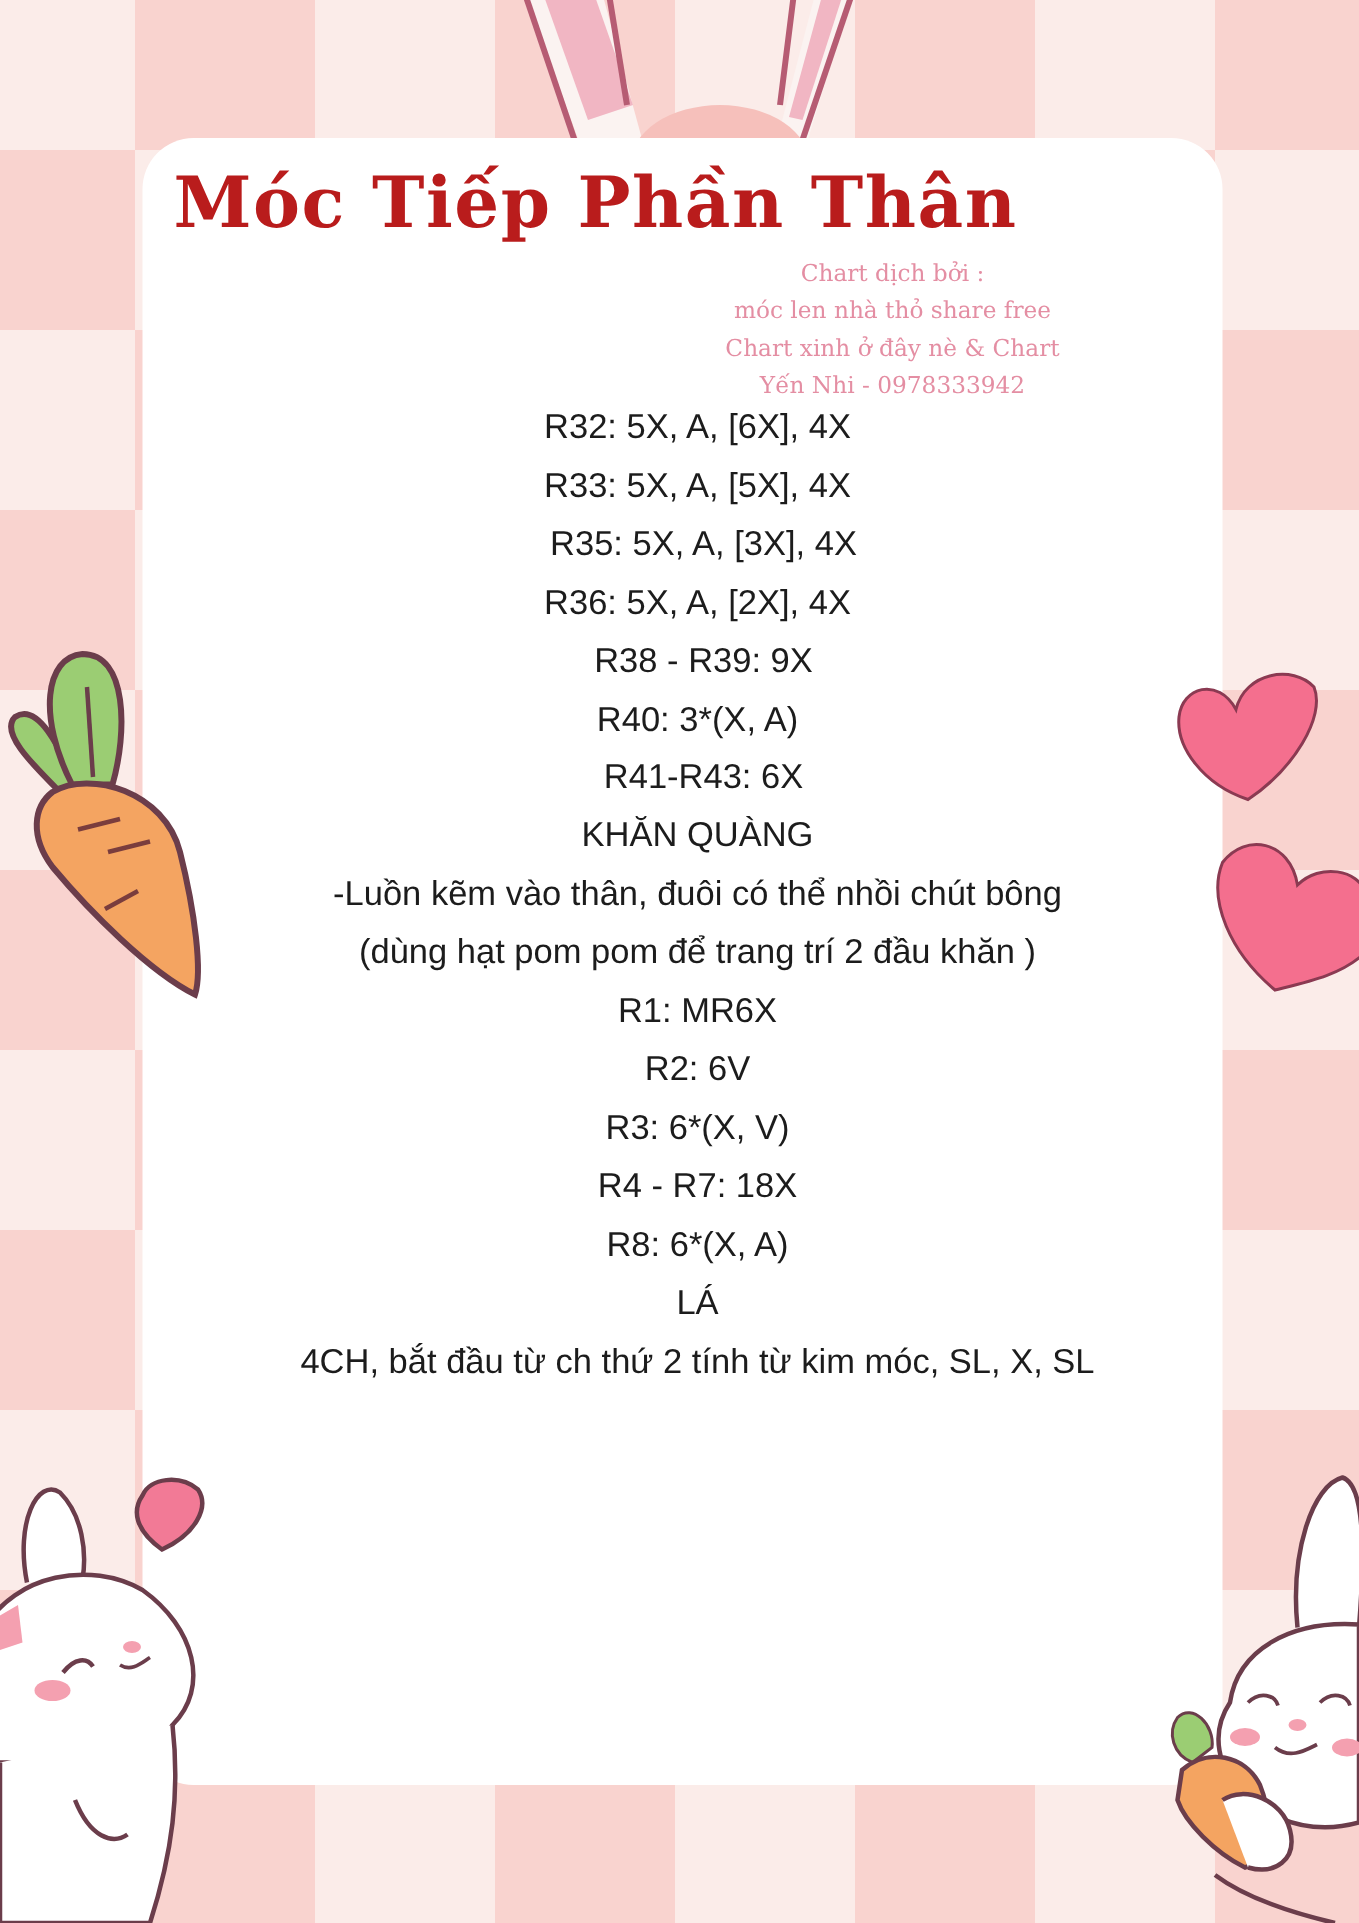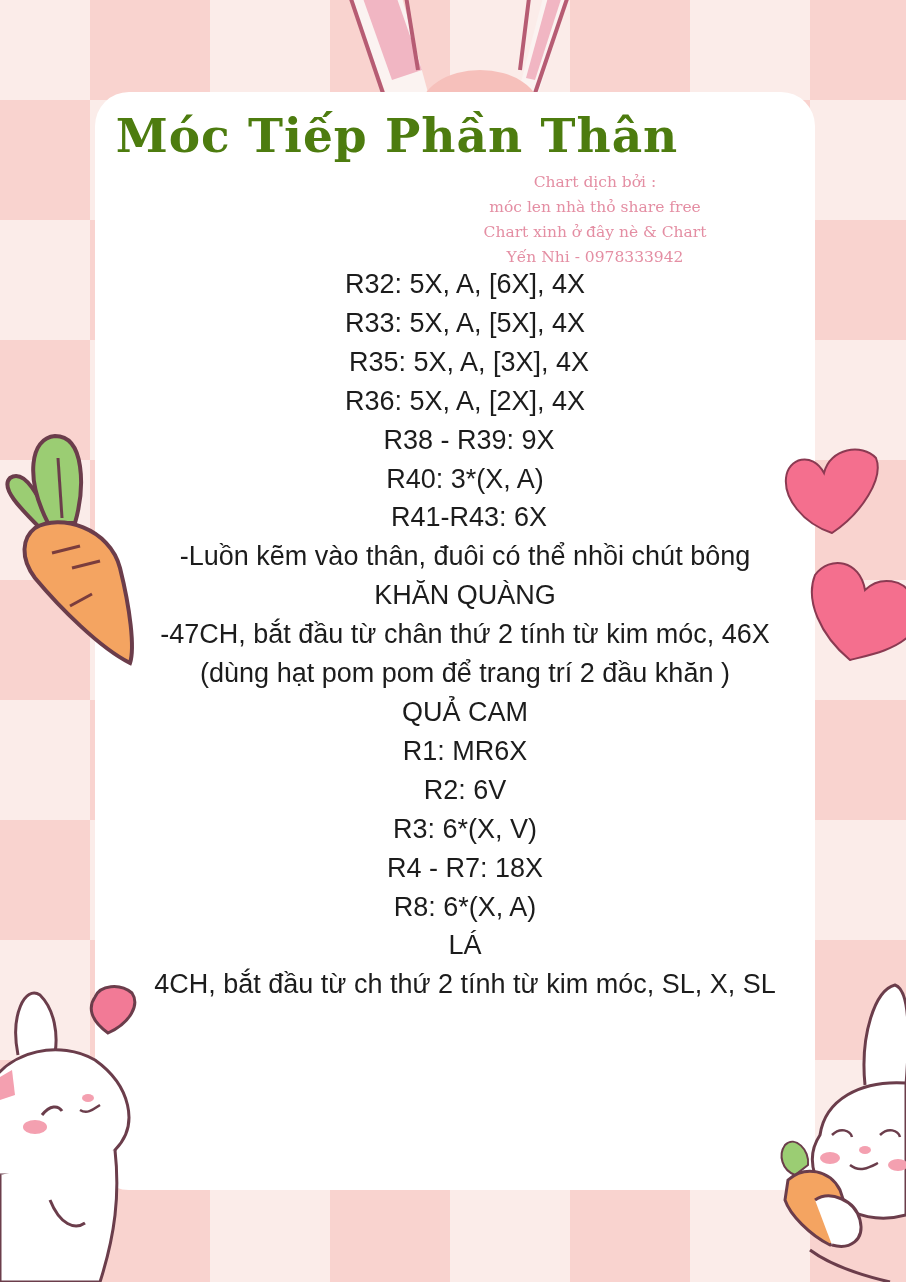--- a/index.html
+++ b/index.html
@@ -18,31 +18,31 @@
     background-position:0 0, -30px -20px;
   }
   .ears { position:absolute; left:330px; top:0; width:300px; height:130px; }
   .card {
     position:absolute; left:95px; top:92px; width:720px; height:1098px;
     background:#ffffff; border-radius:34px;
   }
   .title {
     position:absolute; left:95px; top:108px; width:604px; text-align:center;
     font-family:"DejaVu Serif", serif; font-weight:bold; font-size:47px;
-    color:#4d7c0f; letter-spacing:1px;
+    color:#b91c1c; letter-spacing:1px;
   }
   .credits {
     position:absolute; left:430px; top:170px; width:330px; text-align:center;
     font-family:"DejaVu Serif", serif; font-weight:normal; font-size:15.5px;
     line-height:25px; color:#e48ea3;
   }
   .credits div { white-space:nowrap; }
   .lines {
     position:absolute; left:95px; top:265px; width:740px; text-align:center;
-    font-size:27px; line-height:38.9px; color:#1c1c1c;
+    font-size:23px; line-height:38.9px; color:#1c1c1c;
   }
   .lines div { white-space:nowrap; }
   .deco { position:absolute; }
 </style>
 </head>
 <body>
 
 <div class="checker"></div>
 
 <svg class="ears" viewBox="0 0 300 130">
@@ -69,25 +69,23 @@
 </div>
 
 <div class="lines">
   <div>R32: 5X, A, [6X], 4X</div>
   <div>R33: 5X, A, [5X], 4X</div>
   <div style="padding-left:8px">R35: 5X, A, [3X], 4X</div>
   <div>R36: 5X, A, [2X], 4X</div>
   <div style="padding-left:8px">R38 - R39: 9X</div>
   <div>R40: 3*(X, A)</div>
   <div style="padding-left:8px">R41-R43: 6X</div>
+  <div>KHĂN QUÀNG</div>
   <div>-Luồn kẽm vào thân, đuôi có thể nhồi chút bông</div>
-  <div>KHĂN QUÀNG</div>
-  <div>-47CH, bắt đầu từ chân thứ 2 tính từ kim móc, 46X</div>
   <div>(dùng hạt pom pom để trang trí 2 đầu khăn )</div>
-  <div>QUẢ CAM</div>
   <div>R1: MR6X</div>
   <div>R2: 6V</div>
   <div>R3: 6*(X, V)</div>
   <div>R4 - R7: 18X</div>
   <div>R8: 6*(X, A)</div>
   <div>LÁ</div>
   <div>4CH, bắt đầu từ ch thứ 2 tính từ kim móc, SL, X, SL</div>
 </div>
 
 <svg class="deco" style="left:0;top:428px;width:140px;height:240px" viewBox="0 0 140 240">

